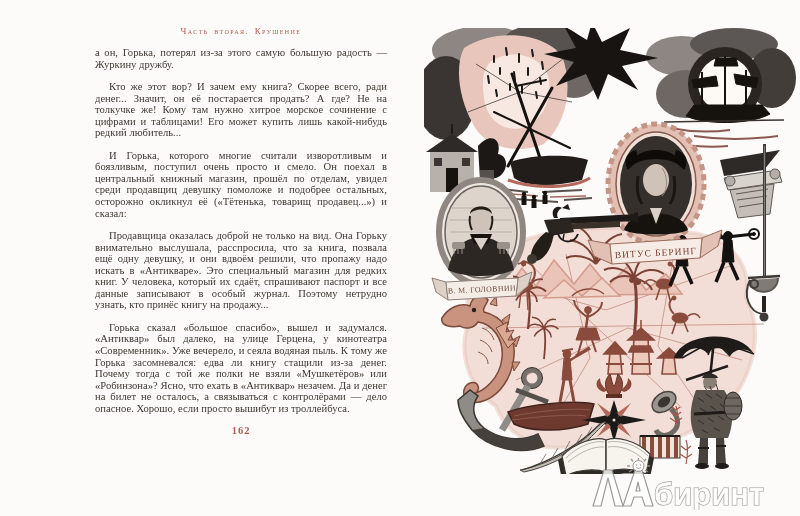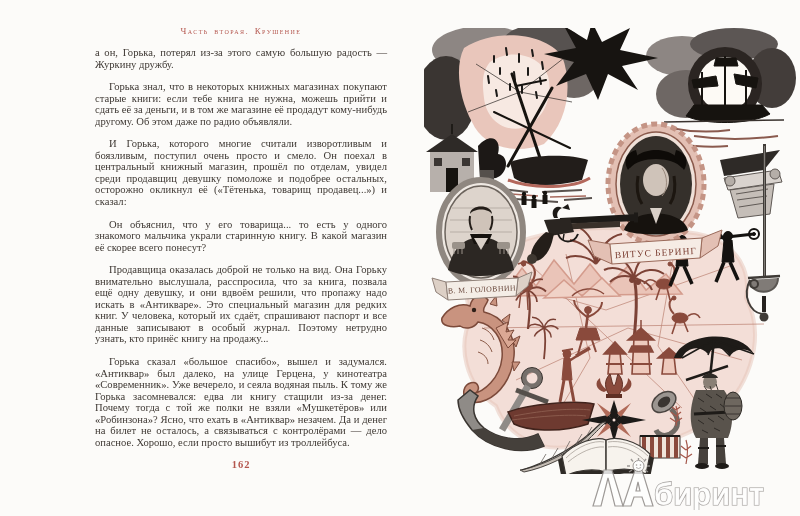--- a/index.html
+++ b/index.html
@@ -21,23 +21,22 @@
 </style>
 </head>
 <body>
 
 <div class="spread">
 
   <div class="page-left">
     <div class="running-head">Часть вторая. Крушение</div>
     <div class="body-text">
       <p>а он, Горька, потерял из-за этого самую большую радость — Журкину дружбу.</p>
-      <p class="ind">Горька знал, что в некоторых книжных магазинах покупают старые книги: если тебе книга не нужна, можешь прийти и сдать её за деньги, и в том же магазине её продадут кому-нибудь другому. Об этом даже по радио объявляли.</p>
+      <p class="ind">Кто же этот вор? И зачем ему книга? Скорее всего, ради денег... Значит, он её постарается продать? А где? Не на толкучке же! Кому там нужно хитрое морское сочинение с цифрами и таблицами! Его может купить лишь какой-нибудь редкий любитель...</p>
       <p class="ind">И Горька, которого многие считали изворотливым и боязливым, поступил очень просто и смело. Он поехал в центральный книжный магазин, прошёл по отделам, увидел среди продавщиц девушку помоложе и подобрее остальных, осторожно окликнул её («Тётенька, товарищ продавец...») и сказал:</p>
-      <p class="ind">Он объяснил, что у его товарища... то есть у одного знакомого мальчика украли старинную книгу. В какой магазин её скорее всего понесут?</p>
       <p class="ind">Продавщица оказалась доброй не только на вид. Она Горьку внимательно выслушала, расспросила, что за книга, позвала ещё одну девушку, и они вдвоём решили, что пропажу надо искать в «Антикваре». Это специальный магазин для редких книг. У человека, который их сдаёт, спрашивают паспорт и все данные записывают в особый журнал. Поэтому нетрудно узнать, кто принёс книгу на продажу...</p>
       <p class="ind">Горька сказал «большое спасибо», вышел и задумался. «Антиквар» был далеко, на улице Герцена, у кинотеатра «Современник». Уже вечерело, и сеяла водяная пыль. К тому же Горька засомневался: едва ли книгу стащили из-за денег. Почему тогда с той же полки не взяли «Мушкетёров» или «Робинзона»? Ясно, что ехать в «Антиквар» незачем. Да и денег на билет не осталось, а связываться с контролёрами — дело опасное. Хорошо, если просто вышибут из троллейбуса.</p>
     </div>
     <div class="page-number">162</div>
   </div>
 
   <svg class="illo" width="372" height="446" viewBox="0 0 372 446">
 
     <g>
       <ellipse cx="60" cy="22" rx="52" ry="24" fill="#8d8683"></ellipse>

